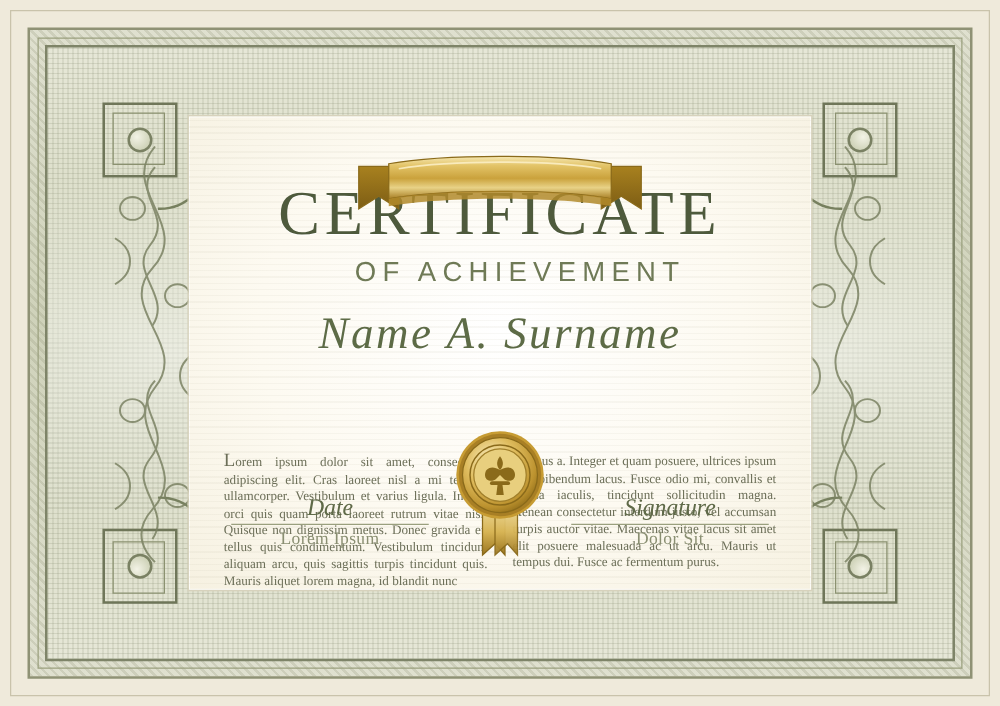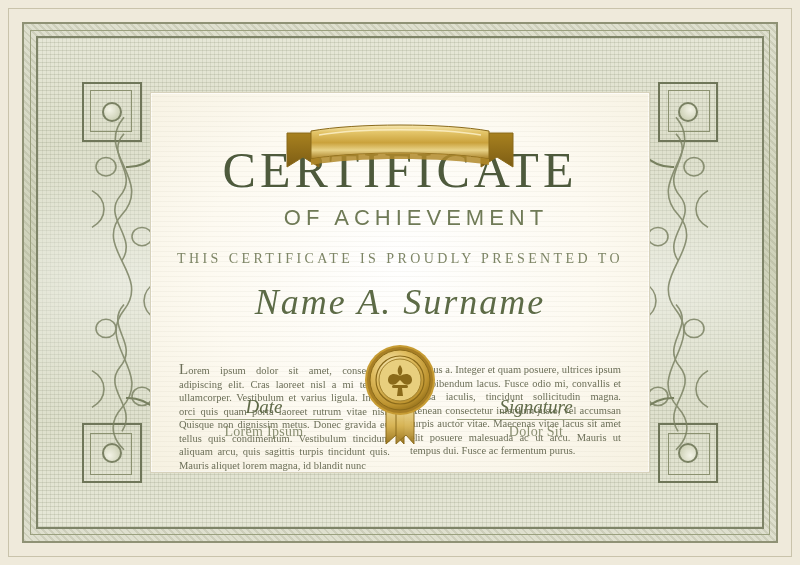--- a/index.html
+++ b/index.html
@@ -341,21 +341,20 @@
           <path d="M10 286 C26 296, 26 316, 10 326"></path>
         </g>
       </svg>
     </div>
 
     <div class="doc-panel">
 
       <div class="doc-content">
         <div class="title">CERTIFICATE</div>
         <div class="subtitle">OF ACHIEVEMENT</div>
-        <div class="presented">THIS CERTIFICATE IS PROUDLY PRESENTED TO</div>
         <div class="recipient">Name A. Surname</div>
       </div>
 
       <div class="body-cols">
         <div class="body-col first">Lorem ipsum dolor sit amet, consectetur adipiscing elit. Cras laoreet nisl a mi tempus ullamcorper. Vestibulum et varius ligula. In nec orci quis quam porta laoreet rutrum vitae nisl. Quisque non dignissim metus. Donec gravida eu tellus quis condimentum. Vestibulum tincidunt aliquam arcu, quis sagittis turpis tincidunt quis. Mauris aliquet lorem magna, id blandit nunc</div>
         <div class="body-col">dapibus a. Integer et quam posuere, ultrices ipsum nec, bibendum lacus. Fusce odio mi, convallis et massa iaculis, tincidunt sollicitudin magna. Aenean consectetur interdum justo, vel accumsan turpis auctor vitae. Maecenas vitae lacus sit amet elit posuere malesuada ac ut arcu. Mauris ut tempus dui. Fusce ac fermentum purus.</div>
       </div>
 
       <div class="sign-row">
         <div class="sign-block">

